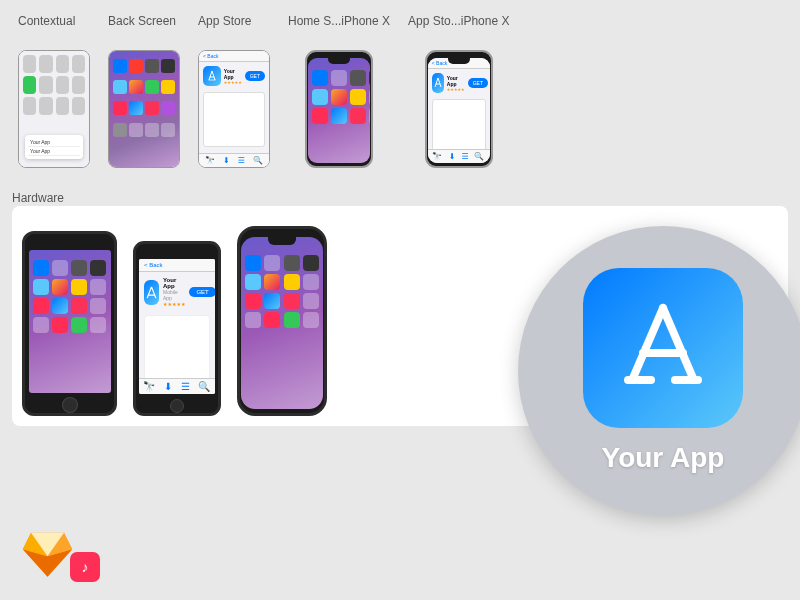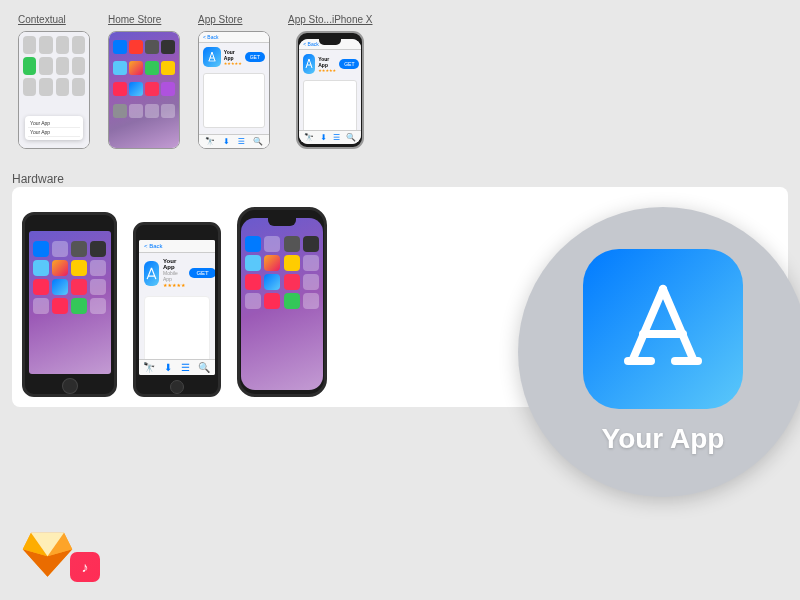--- a/index.html
+++ b/index.html
@@ -21,25 +21,24 @@
       align-items: flex-start;
     }
 
     .mockup-group {
       display: flex;
       flex-direction: column;
       align-items: center;
     }
 
     .mockup-label {
-      font-size: 10px;
+      font-size: 12px;
       color: #555;
-      margin-bottom: 6px;
+      margin-bottom: 22px;
       align-self: flex-start;
-      text-decoration: underline;
     }
 
     
     .small-phone {
       width: 72px;
       height: 118px;
       border-radius: 8px;
       border: 1.5px solid #999;
       background: #fff;
       overflow: hidden;
@@ -563,21 +562,21 @@
         </div>
         <div class="ctx-menu">
           <div class="ctx-menu-item">Your App</div>
           <div class="ctx-menu-item">Your App</div>
         </div>
       </div>
     </div>
   </div>
 
   <div class="mockup-group">
-    <span class="mockup-label">Home Store</span>
+    <span class="mockup-label">Back Screen</span>
     <div class="small-phone">
       <div class="small-phone-screen home-screen-phone">
         <div class="hs-icon mail"></div>
         <div class="hs-icon cal"></div>
         <div class="hs-icon cam"></div>
         <div class="hs-icon clock"></div>
         <div class="hs-icon weather"></div>
         <div class="hs-icon photos"></div>
         <div class="hs-icon maps"></div>
         <div class="hs-icon gold"></div>
@@ -619,20 +618,42 @@
         <div class="as-toolbar">
           <span class="as-tb-icon">🔭</span>
           <span class="as-tb-icon">⬇</span>
           <span class="as-tb-icon">☰</span>
           <span class="as-tb-icon">🔍</span>
         </div>
       </div>
     </div>
   </div>
 
+  <div class="mockup-group">
+    <span class="mockup-label">Home S...iPhone X</span>
+    <div class="top-iphone-x">
+      <div class="top-notch"></div>
+      <div class="top-iphone-x-screen">
+        <div class="big-hs-grid" style="padding:12px 4px 4px;">
+          <div class="bhs-icon mail"></div>
+          <div class="bhs-icon"></div>
+          <div class="bhs-icon cam"></div>
+          <div class="bhs-icon clock"></div>
+          <div class="bhs-icon weather"></div>
+          <div class="bhs-icon photos"></div>
+          <div class="bhs-icon gold"></div>
+          <div class="bhs-icon"></div>
+          <div class="bhs-icon pink"></div>
+          <div class="bhs-icon store"></div>
+          <div class="bhs-icon music"></div>
+          <div class="bhs-icon"></div>
+        </div>
+      </div>
+    </div>
+  </div>
 
   <div class="mockup-group">
     <span class="mockup-label">App Sto...iPhone X</span>
     <div class="top-iphone-x">
       <div class="top-notch"></div>
       <div class="top-iphone-x-screen" style="background:#f2f2f7;position:relative;">
         <div class="app-store-header">
           <span class="as-back" style="color:#007aff;font-size:5px;">&lt; Back</span>
         </div>
         <div class="as-content">

